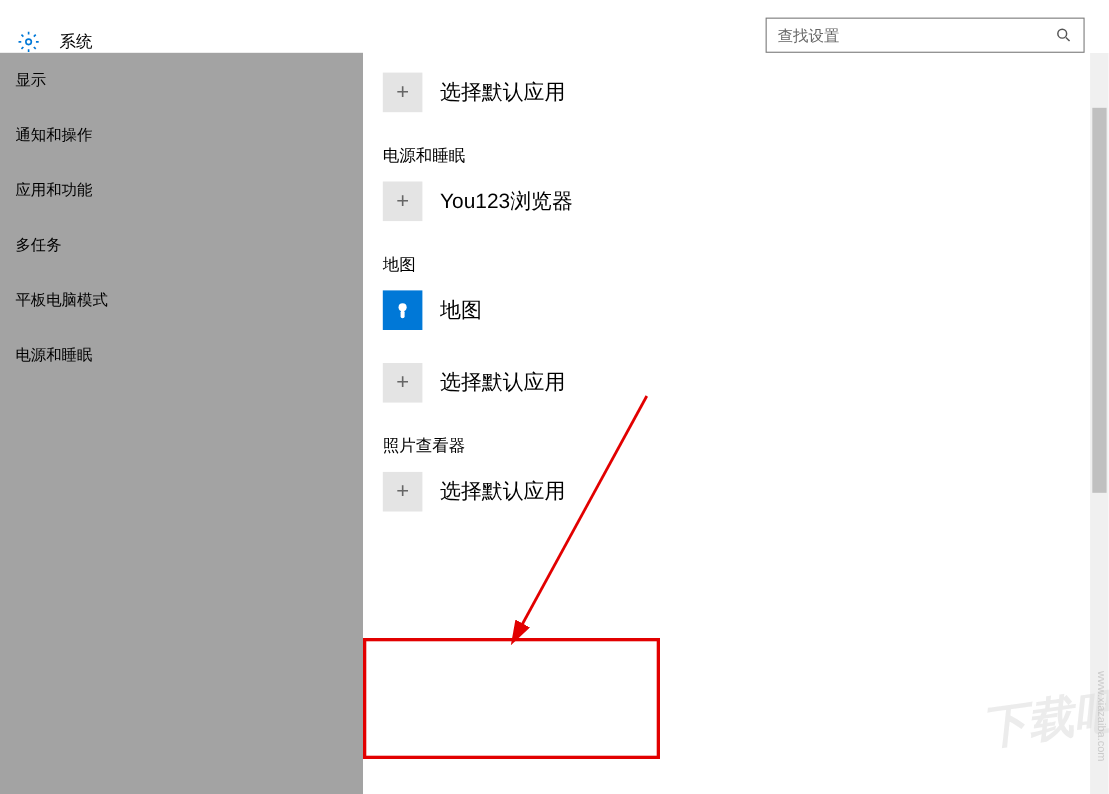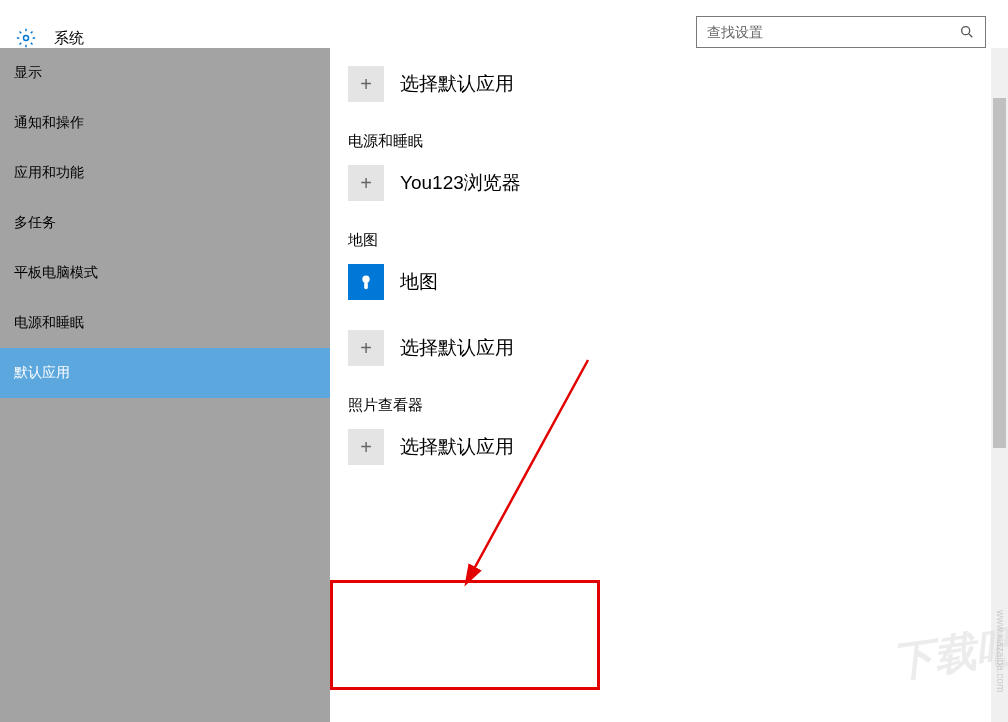--- a/index.html
+++ b/index.html
@@ -194,21 +194,20 @@
 </div>
 
 <div class="layout">
   <div class="sidebar" id="sidebar">
       <div class="sidebar-item">显示</div>
       <div class="sidebar-item">通知和操作</div>
       <div class="sidebar-item">应用和功能</div>
       <div class="sidebar-item">多任务</div>
       <div class="sidebar-item">平板电脑模式</div>
       <div class="sidebar-item">电源和睡眠</div>
-      <div class="sidebar-item selected">默认应用</div>
     </div>
 
   <div class="content">
     <div class="section">
       <div class="app-row">
         <div class="tile tile-gray">
             <span class="plus">+</span>
           </div>
         <span class="app-label">选择默认应用</span>
       </div>

